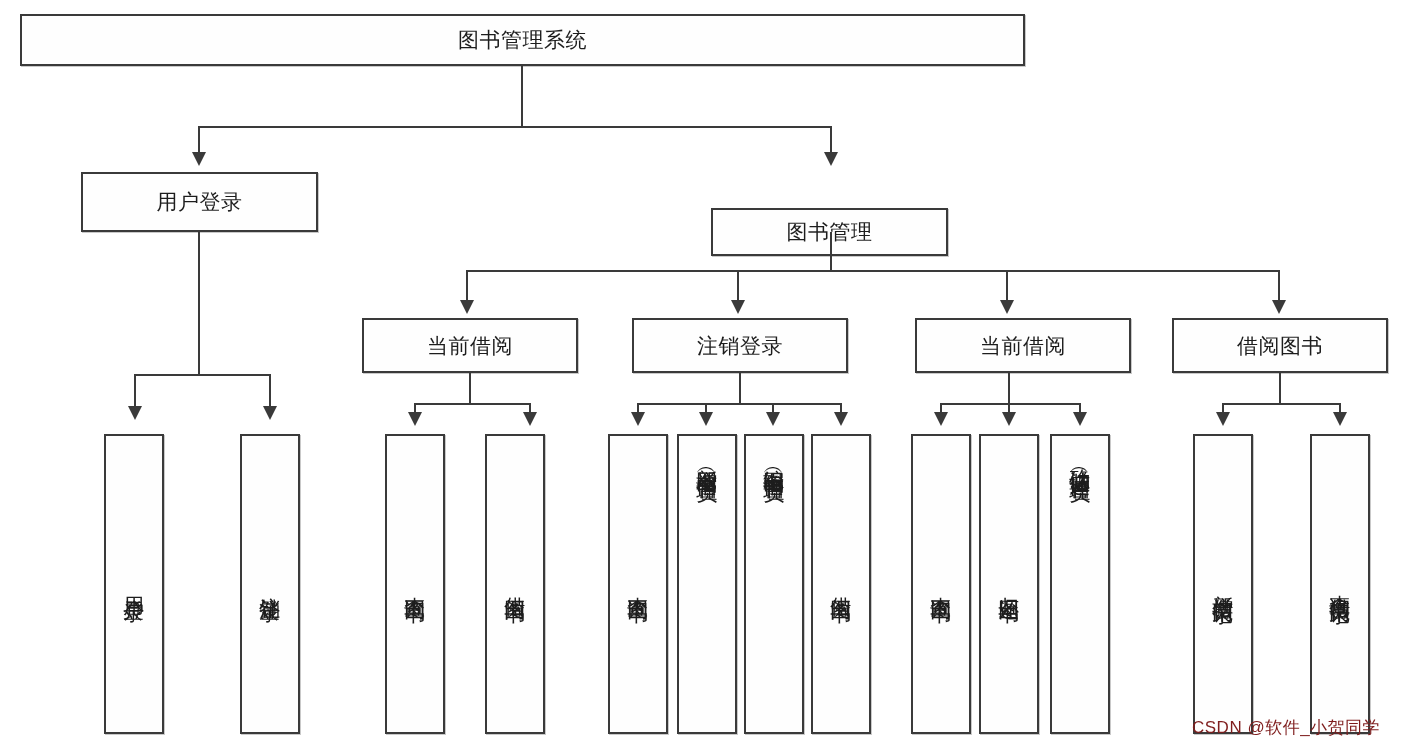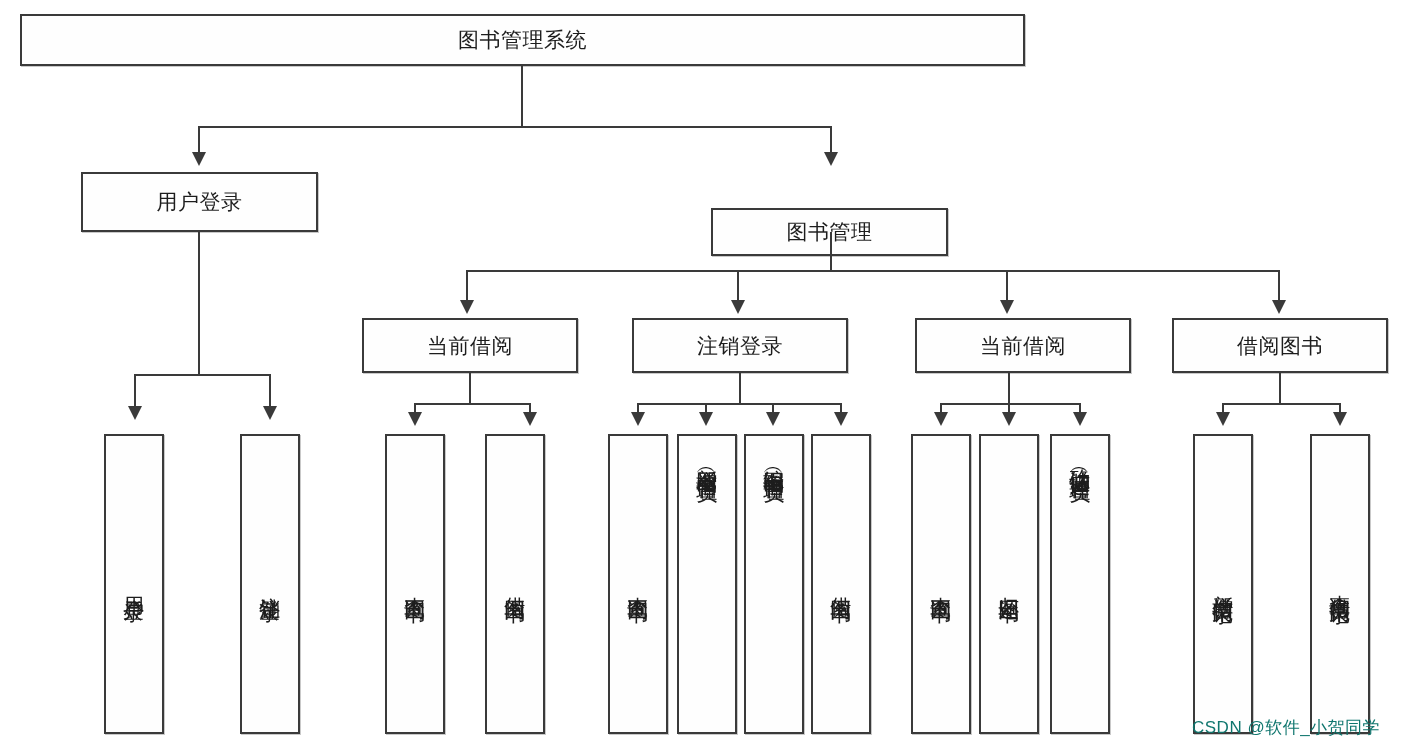--- a/index.html
+++ b/index.html
@@ -70,21 +70,21 @@
     width: 0;
     height: 0;
     border-left: 7px solid transparent;
     border-right: 7px solid transparent;
     border-top: 14px solid #3a3a3a;
   }
   
   #watermark {
     position: absolute;
     font-size: 17px;
-    color: #0f766e;
+    color: #7f1d1d;
     white-space: nowrap;
     letter-spacing: 0.5px;
   }
 </style>
 </head>
 <body>
 
 <div id="canvas">
 
   <div class="node horiz" style="left:20px; top:14px; width:1005px; height:52px;">

